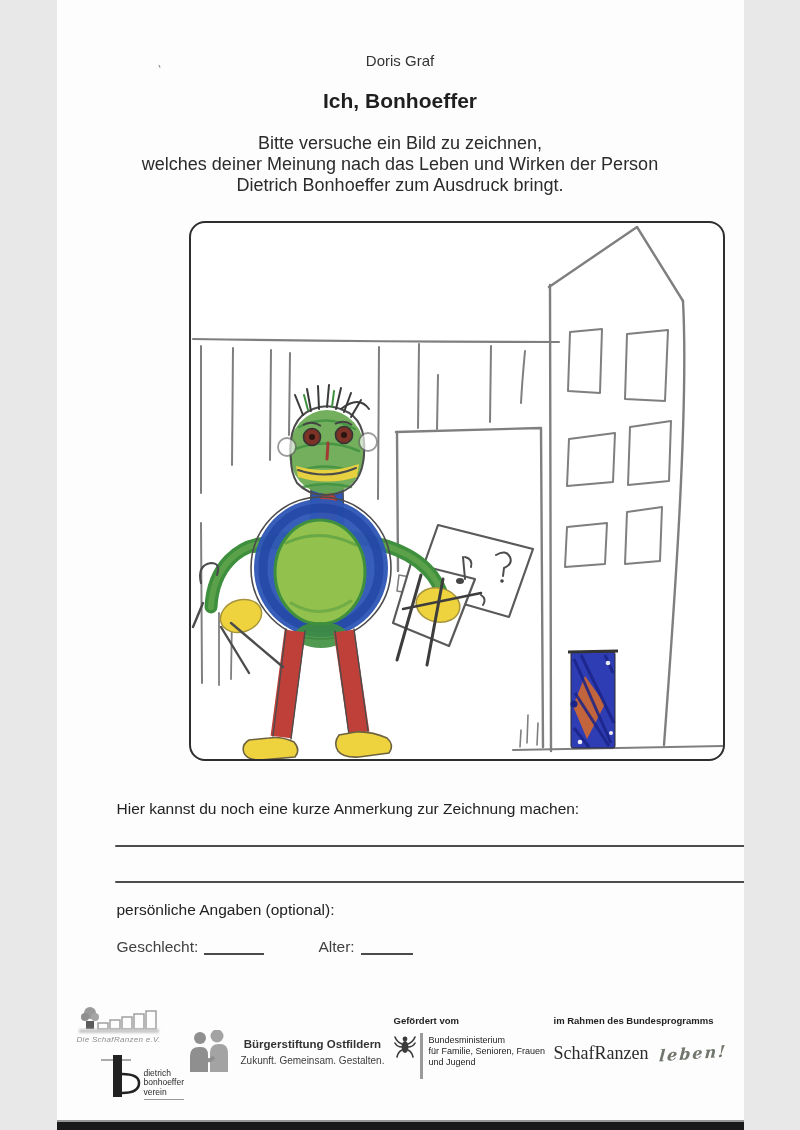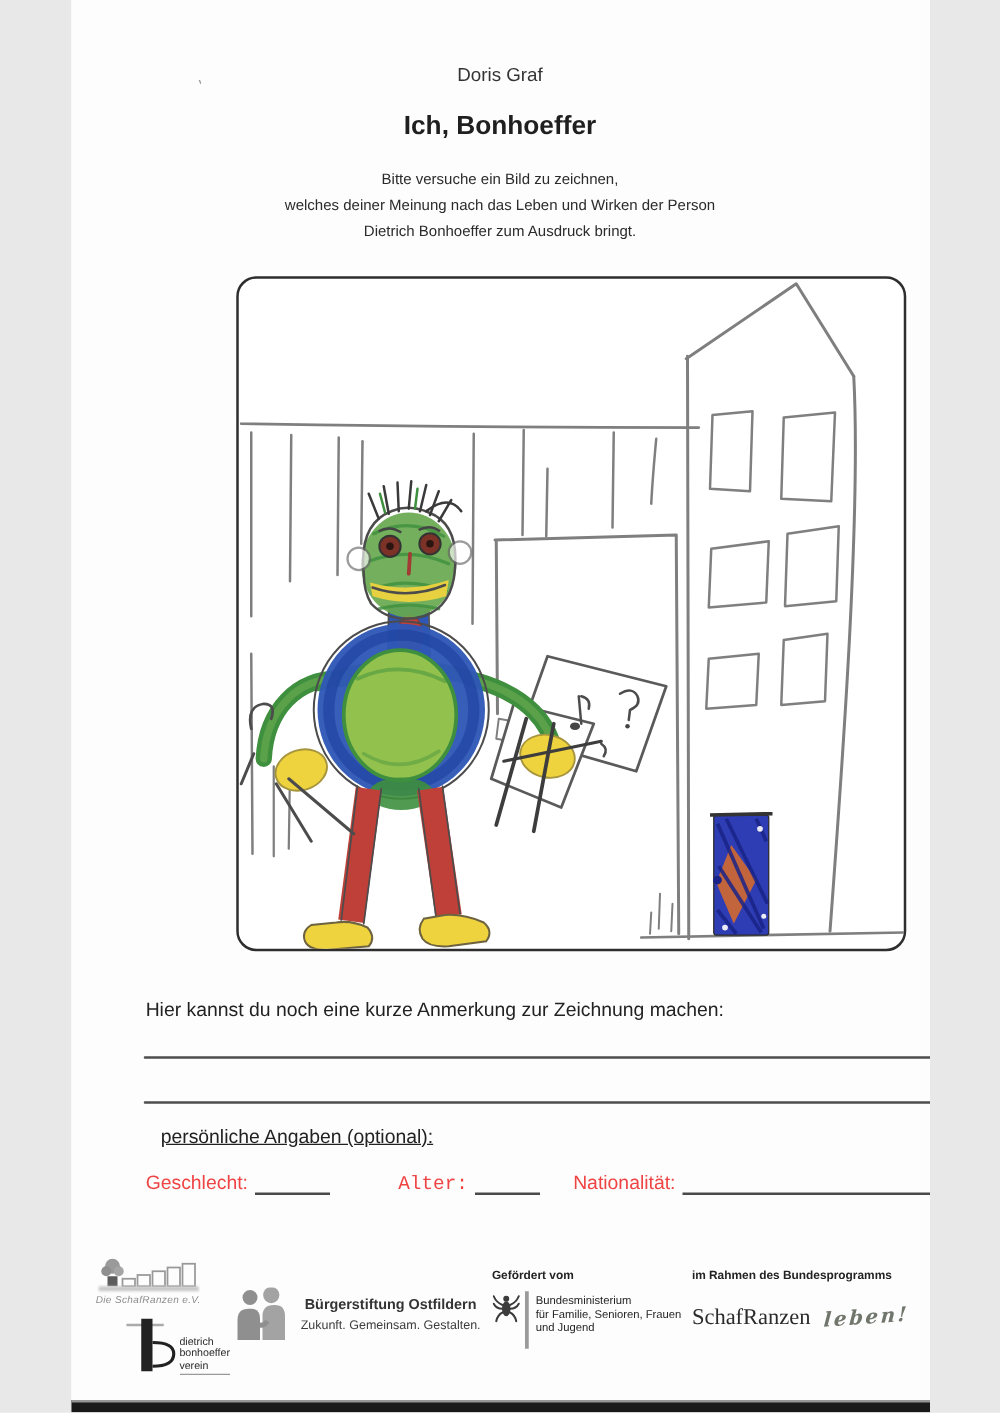--- a/index.html
+++ b/index.html
@@ -3,44 +3,44 @@
 <meta charset="utf-8">
 <style>
   html,body{margin:0;padding:0;background:#e8e8e8;}
   #page{position:relative;width:687px;height:1130px;background:#fdfdfd;overflow:hidden;
         font-family:"Liberation Sans",sans-serif;color:#262626;margin:0 auto;}
   .abs{position:absolute;}
   
   #hdr{left:0;right:0;top:52px;text-align:center;}
   .author{font-size:15px;color:#333;}
   .title{font-size:21px;font-weight:bold;color:#1f1f1f;margin-top:20px;}
-  .instr{font-size:12px;line-height:21px;color:#2b2b2b;margin-top:20px;}
+  .instr{font-size:18px;line-height:21px;color:#2b2b2b;margin-top:20px;}
   
   .penmark{left:98px;top:62px;color:#8a8a8a;font-size:15px;transform:rotate(28deg);}
   
   #frame{left:132px;top:221px;width:532px;height:536px;border:2.5px solid var(--frame_border,#2e2e2e);
          border-radius:16px;background:#fff;}
   #frame svg{display:block;border-radius:13px;}
   
   .pl{stroke:var(--pencil);fill:none;stroke-linecap:round;stroke-linejoin:round;}
   .pd{stroke:var(--pencil_dark);fill:none;stroke-linecap:round;stroke-linejoin:round;}
   .gk{stroke:var(--green_dark);fill:none;stroke-linecap:round;}
   .f-blue{fill:var(--blue);}     .f-red{fill:var(--red);}
   .f-green{fill:var(--green_light);} .f-greenm{fill:var(--green_mid);}
   .f-greend{fill:var(--green_dark);} .f-yellow{fill:var(--yellow);}
   .f-white{fill:#ffffff;}
   
   .prompt{left:60px;top:800px;font-size:15.5px;color:#222;}
   .wline{left:58px;width:684px;height:2px;background:#4d4d4d;border-radius:1px;}
   #wl1{top:845px;} #wl2{top:881px;}
-  .personal-h{left:72px;top:901px;font-size:15.5px;color:#222;text-decoration:underline;}
-  .field{top:938px;font-size:15.5px;color:#ef4444;display:flex;align-items:flex-end;}
+  .personal-h{left:60px;top:901px;font-size:15.5px;color:#222;}
+  .field{top:938px;font-size:15.5px;color:#404040;display:flex;align-items:flex-start;}
   .blank{display:inline-block;border-bottom:2px solid #4a4a4a;height:15px;margin-left:6px;}
   #f-gender{left:60px;} #f-gender .blank{width:60px;}
-  #f-age{left:262px;font-family:Liberation Mono, monospace;}   #f-age .blank{width:52px;}
+  #f-age{left:262px;}   #f-age .blank{width:52px;}
   #f-nat{left:402px;}   #f-nat .blank{width:252px;}
   
   .micro{left:22px;top:1029px;width:80px;height:4px;background:#c9c9c9;filter:blur(1px);}
   .schaf-name{left:20px;top:1035px;font-size:8px;color:#8d8d8d;font-style:italic;letter-spacing:.3px;}
   .dbv{left:44px;top:1050px;display:flex;align-items:flex-end;}
   .dbv-text{font-size:8.5px;line-height:9.5px;color:#2a2a2a;margin-left:3px;margin-top:13px;
             border-bottom:1.5px solid #9a9a9a;padding-bottom:2px;}
   .bst{left:128px;top:1030px;display:flex;align-items:center;}
   .bst-text{margin-left:10px;}
   .bst-name{font-size:11.5px;font-weight:bold;color:#333;text-align:center;}
@@ -226,24 +226,20 @@
 
   <div class="abs personal-h">persönliche Angaben (optional):</div>
   <div class="abs field" id="f-gender">
     <span>Geschlecht:</span>
     <span class="blank"></span>
   </div>
   <div class="abs field" id="f-age">
     <span>Alter:</span>
     <span class="blank"></span>
   </div>
-  <div class="abs field" id="f-nat">
-    <span>Nationalität:</span>
-    <span class="blank"></span>
-  </div>
 
   <svg class="abs" style="left:22px;top:1006px;" width="82" height="24" viewBox="0 0 82 24">
     <circle cx="11" cy="7" r="6" fill="#9a9a9a"></circle>
       <circle cx="6" cy="11" r="4" fill="#8f8f8f"></circle>
     <circle cx="16" cy="11" r="4" fill="#a5a5a5"></circle>
     <rect x="7" y="15" width="8" height="8" fill="#5c5c5c"></rect>
     <rect x="19" y="17" width="10" height="6" fill="none" stroke="#999" stroke-width="1.4"></rect>
     <rect x="31" y="14" width="10" height="9" fill="none" stroke="#999" stroke-width="1.4"></rect>
     <rect x="43" y="11" width="10" height="12" fill="none" stroke="#999" stroke-width="1.4"></rect>
     <rect x="55" y="8" width="10" height="15" fill="none" stroke="#999" stroke-width="1.4"></rect>

